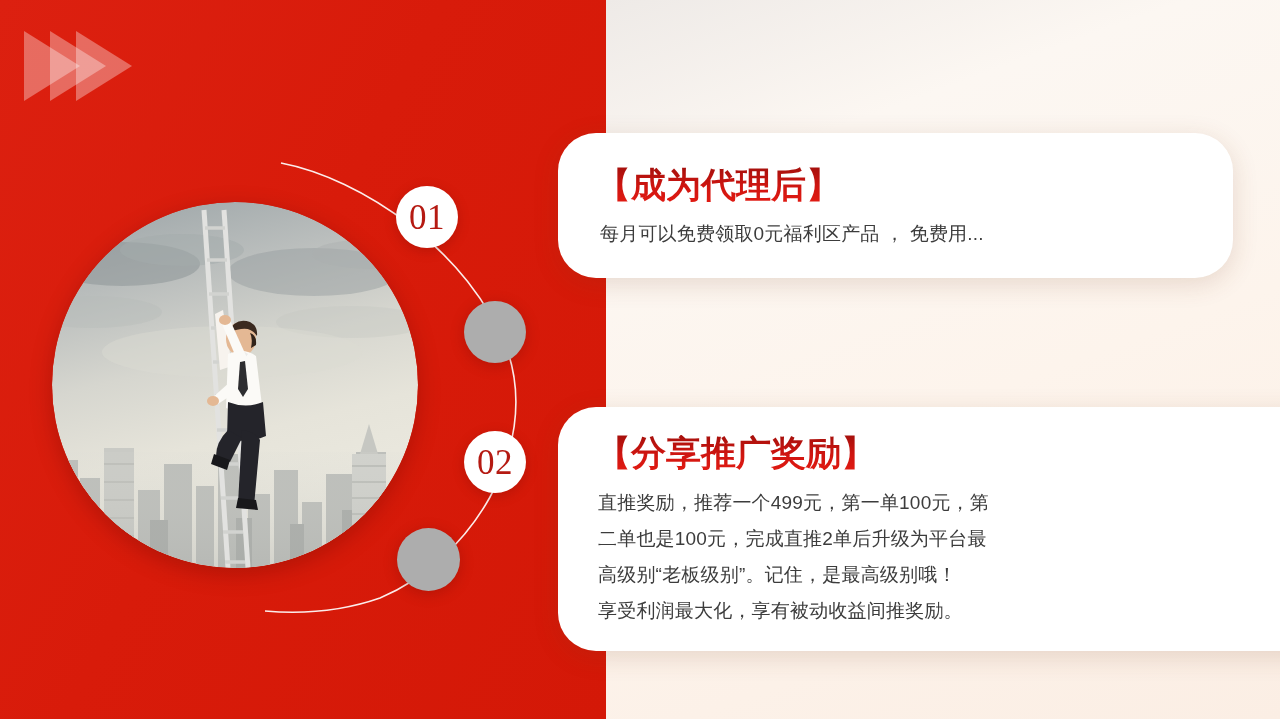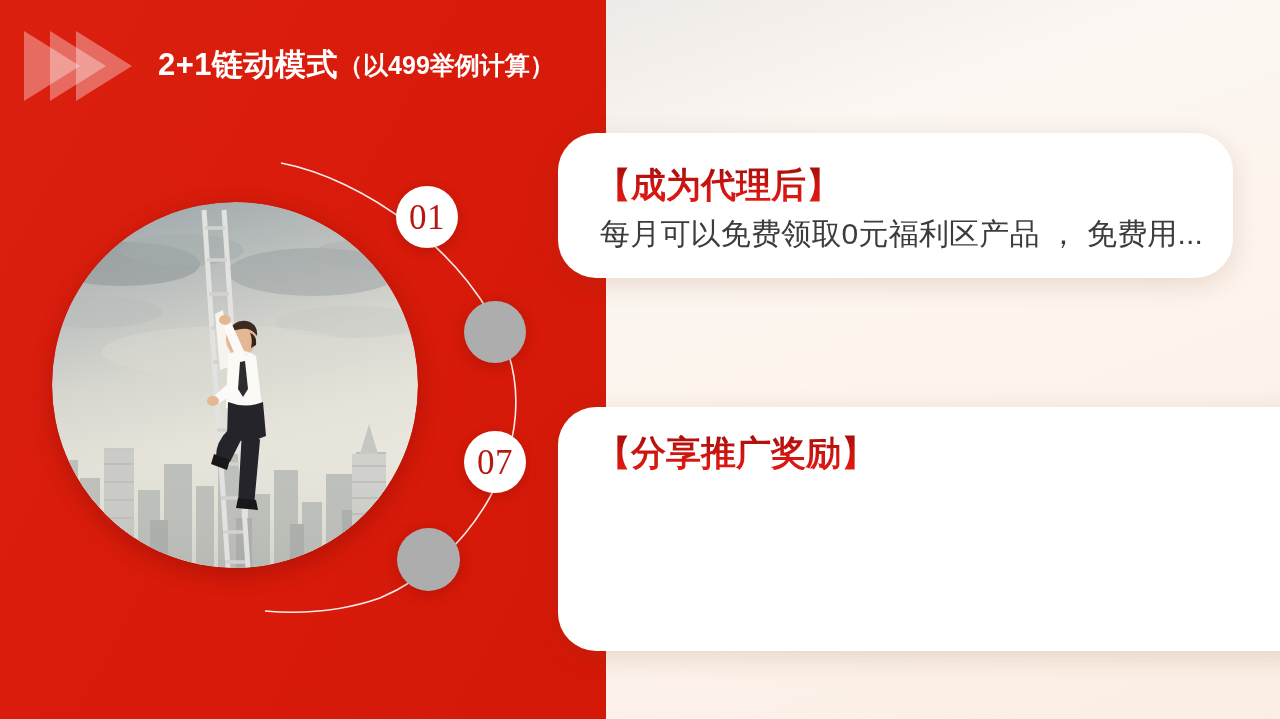--- a/index.html
+++ b/index.html
@@ -158,21 +158,21 @@
     background-clip: text;
     color: transparent;
     -webkit-text-fill-color: transparent;
   }
   #card-1 .card-head { left: 38px; top: 34px; }
   #card-2 .card-head { left: 38px; top: 28px; }
 
   .card-body {
     position: absolute;
     color: #3c3c3c;
-    font-size: 30px;
+    font-size: 19px;
     line-height: 36px;
     letter-spacing: 0.2px;
     white-space: nowrap;
   }
   #card-1 .card-body { left: 42px; top: 83px; }
   #card-2 .card-body {
     left: 40px;
     top: 78px;
     white-space: normal;
     width: 600px;
@@ -191,24 +191,20 @@
   <div class="header">
 
     <div class="arrow-group">
       <svg width="130" height="74" viewBox="0 0 130 74" xmlns="http://www.w3.org/2000/svg">
         <polygon points="0,2 0,72 56,37" fill="#ffffff" fill-opacity="0.34"></polygon>
         <polygon points="26,2 26,72 82,37" fill="#ffffff" fill-opacity="0.34"></polygon>
         <polygon points="52,2 52,72 108,37" fill="#ffffff" fill-opacity="0.34"></polygon>
       </svg>
     </div>
 
-    <div class="title-wrap">
-      <span class="title-main">2+1链动模式</span>
-        <span class="title-sub">（以499举例计算）</span>
-    </div>
   </div>
 
   <div class="photo-circle">
     <svg width="366" height="366" viewBox="0 0 366 366" xmlns="http://www.w3.org/2000/svg">
       <defs>
         <linearGradient id="sky" x1="0" y1="0" x2="0.25" y2="1">
           <stop offset="0%" stop-color="#9aa3a6"></stop>
           <stop offset="26%" stop-color="#b9bdbc"></stop>
           <stop offset="50%" stop-color="#d6d6cf"></stop>
           <stop offset="72%" stop-color="#e6e4da"></stop>
@@ -337,25 +333,31 @@
     <path d="M281 163 C 360 178, 470 250, 508 352 C 540 450, 470 560, 380 598 C 340 612, 300 614, 265 611" fill="none" stroke="#ffffff" stroke-width="1.6" opacity="0.92"></path>
   </svg>
 
   <div class="node-dot" id="dot-1"></div>
   <div class="node-dot" id="dot-2"></div>
 
   <div class="node-num" id="node-01">
     <span>01</span>
   </div>
   <div class="node-num" id="node-02">
-    <span>07</span>
+    <span>02</span>
   </div>
 
   <div class="card" id="card-1">
     <div class="card-head">【成为代理后】</div>
     <div class="card-body">每月可以免费领取0元福利区产品 ， 免费用...</div>
   </div>
 
   <div class="card" id="card-2">
     <div class="card-head">【分享推广奖励】</div>
+    <div class="card-body">
+      <span class="ln">直推奖励，推荐一个499元，第一单100元，第</span>
+      <span class="ln">二单也是100元，完成直推2单后升级为平台最</span>
+      <span class="ln">高级别“老板级别”。记住，是最高级别哦！</span>
+      <span class="ln">享受利润最大化，享有被动收益间推奖励。</span>
+    </div>
   </div>
 
 </div>
 
 </body></html>

